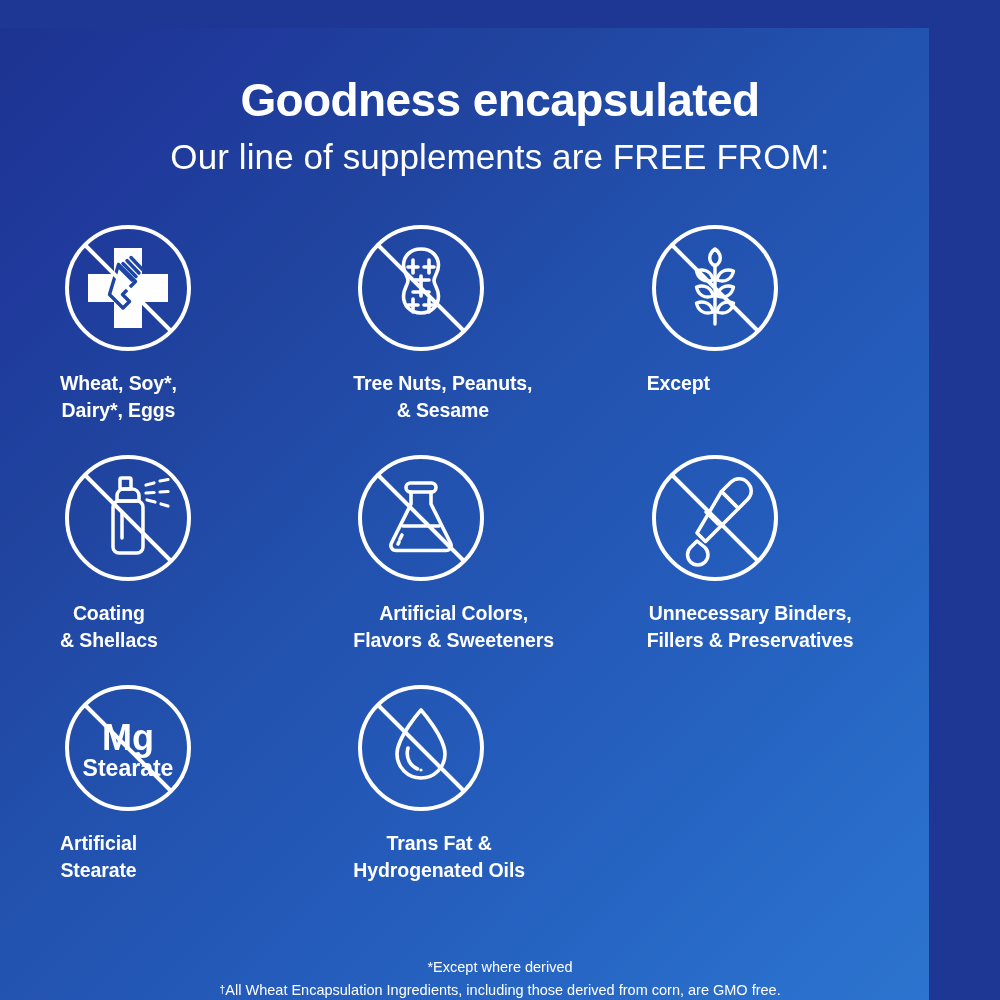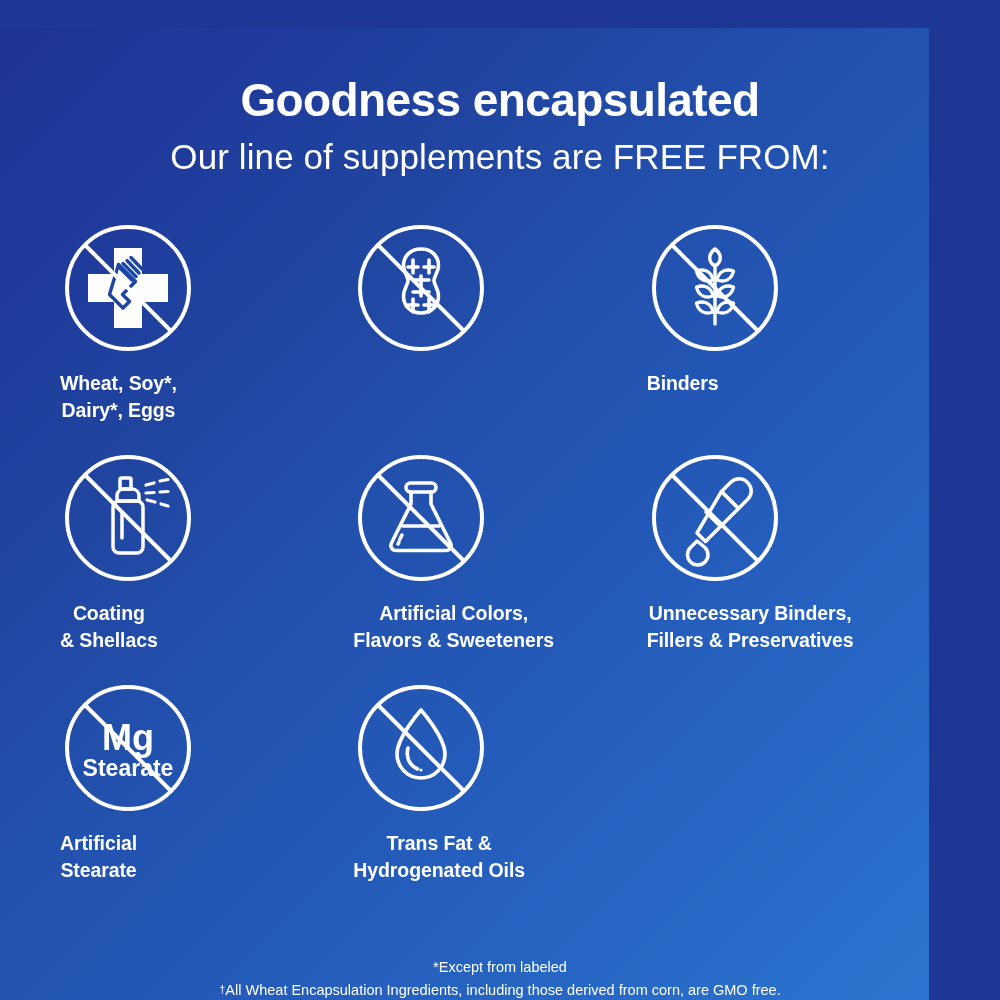--- a/index.html
+++ b/index.html
@@ -164,38 +164,40 @@
           <line x1="60" y1="60" x2="76" y2="60"></line>
           <line x1="68" y1="56" x2="68" y2="76"></line>
           <line x1="60" y1="72" x2="76" y2="72"></line>
           <line x1="60" y1="79" x2="60" y2="92"></line>
           <line x1="76" y1="79" x2="76" y2="92"></line>
           <line x1="55" y1="85" x2="65" y2="85"></line>
           <line x1="71" y1="85" x2="81" y2="85"></line>
         </g>
         <line x1="25.5" y1="25.5" x2="110.5" y2="110.5" stroke="#ffffff" stroke-width="4" stroke-linecap="round"></line>
       </svg>
+      <div class="cell-label">Tree Nuts, Peanuts,
+&amp; Sesame</div>
     </div>
 
     <div class="cell">
       <svg class="badge" viewBox="0 0 136 136">
         <circle cx="68" cy="68" r="61" fill="none" stroke="#ffffff" stroke-width="4"></circle>
         <g fill="none" stroke="#ffffff" stroke-width="3.4" stroke-linecap="round" stroke-linejoin="round">
           <line x1="68" y1="45" x2="68" y2="104"></line>
           <path d="M68 46 c -7 -4 -7 -12 0 -17 c 7 5 7 13 0 17 z"></path>
           <path d="M66 60 c -8 3 -15 -1 -16.5 -9 c 8.5 -3 15 1 16.5 9 z"></path>
           <path d="M70 60 c 8 3 15 -1 16.5 -9 c -8.5 -3 -15 1 -16.5 9 z"></path>
           <path d="M66 76 c -8 3 -15 -1 -16.5 -9 c 8.5 -3 15 1 16.5 9 z"></path>
           <path d="M70 76 c 8 3 15 -1 16.5 -9 c -8.5 -3 -15 1 -16.5 9 z"></path>
           <path d="M66 92 c -8 3 -15 -1 -16.5 -9 c 8.5 -3 15 1 16.5 9 z"></path>
           <path d="M70 92 c 8 3 15 -1 16.5 -9 c -8.5 -3 -15 1 -16.5 9 z"></path>
         </g>
         <line x1="25.5" y1="25.5" x2="110.5" y2="110.5" stroke="#ffffff" stroke-width="4" stroke-linecap="round"></line>
       </svg>
-      <div class="cell-label">Binders</div>
+      <div class="cell-label">Except</div>
     </div>
 
     <div class="cell">
       <svg class="badge" viewBox="0 0 136 136">
         <circle cx="68" cy="68" r="61" fill="none" stroke="#ffffff" stroke-width="4"></circle>
         <g fill="none" stroke="#ffffff" stroke-width="3.5" stroke-linecap="round" stroke-linejoin="round">
           <rect x="60" y="28" width="11" height="11" rx="1.5"></rect>
           <path d="M57 46 c 0 -4 3 -7 7 -7 h8 c 4 0 7 3 7 7 v5 h-22 z"></path>
           <rect x="53" y="51" width="30" height="52" rx="6"></rect>
           <line x1="62" y1="62" x2="62" y2="88"></line>
@@ -271,17 +273,17 @@
         </g>
         <line x1="25.5" y1="25.5" x2="110.5" y2="110.5" stroke="#ffffff" stroke-width="4" stroke-linecap="round"></line>
       </svg>
       <div class="cell-label">Trans Fat &amp;
 Hydrogenated Oils</div>
     </div>
 
   </div>
 
   <div class="footnotes">
-    <p class="footnote">*Except from labeled</p>
+    <p class="footnote">*Except where derived</p>
     <p class="footnote"><span class="sup">†</span><span>All Wheat Encapsulation Ingredients, including those derived from corn, are GMO free.</span></p>
   </div>
 
 </div>
 
 </body></html>

